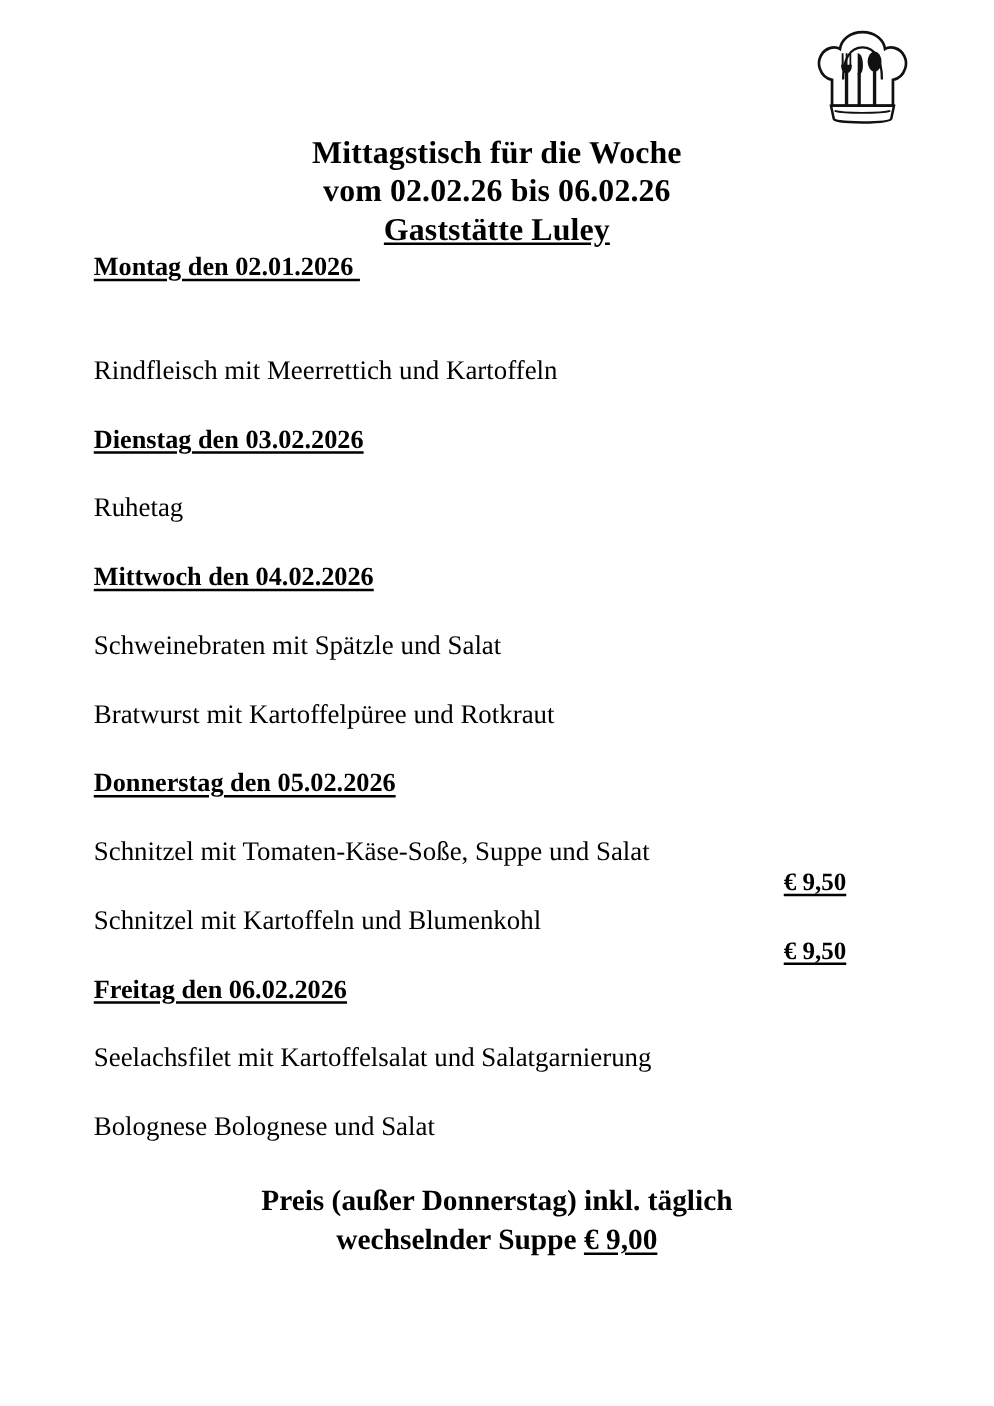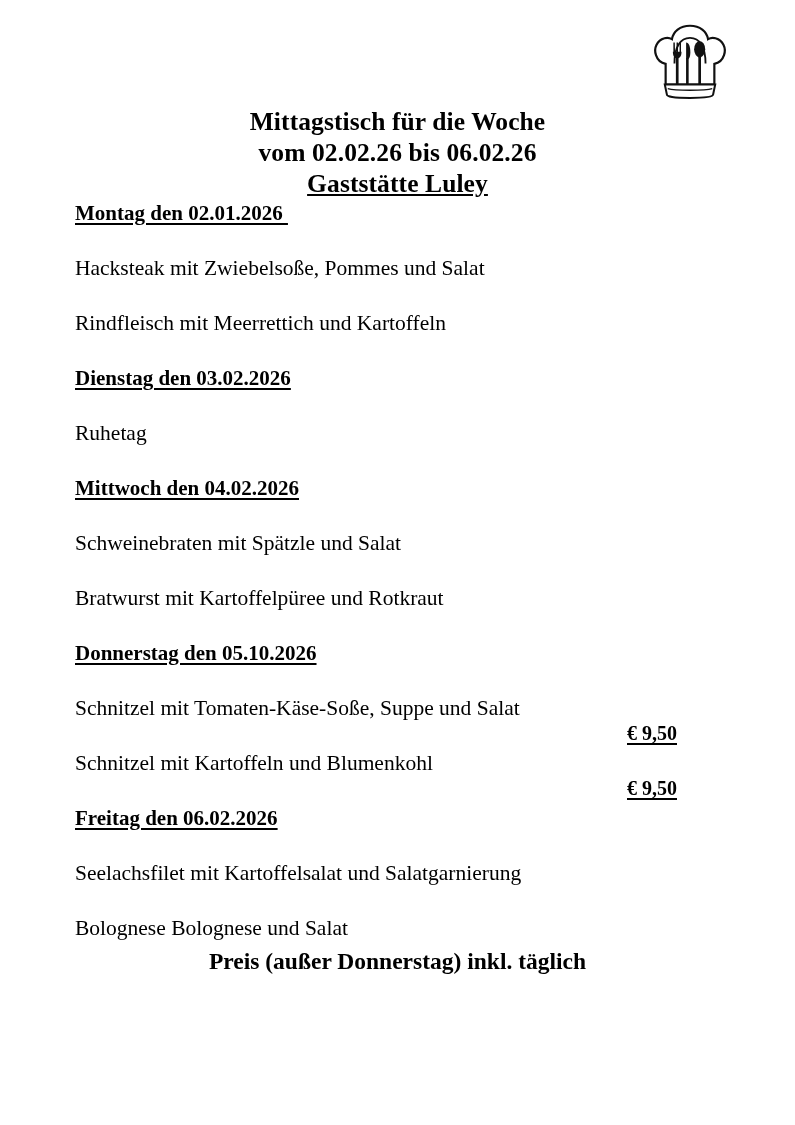--- a/index.html
+++ b/index.html
@@ -170,25 +170,20 @@
     <div class="header-line">Mittagstisch für die Woche</div>
     <div class="header-line">vom 02.02.26 bis 06.02.26</div>
     <div class="header-line underlined">Gaststätte Luley</div>
   </div>
 
   <div class="menu">
 
     <div class="day-block">
       <div class="day-heading">Montag den 02.01.2026 </div>
       <div class="sp-after-heading"></div>
-      <div class="dish-row-wrap">
-        <div class="dish-row">
-          <span class="dish-name">Hacksteak mit Zwiebelsoße, Pommes und Salat</span>
-        </div>
-      </div>
       <div class="sp-between-dish"></div>
       <div class="dish-row-wrap">
         <div class="dish-row">
           <span class="dish-name">Rindfleisch mit Meerrettich und Kartoffeln</span>
         </div>
       </div>
     </div>
 
     <div class="sp-before-heading"></div>
 
@@ -216,21 +211,21 @@
       <div class="dish-row-wrap">
         <div class="dish-row">
           <span class="dish-name">Bratwurst mit Kartoffelpüree und Rotkraut</span>
         </div>
       </div>
     </div>
 
     <div class="sp-before-heading"></div>
 
     <div class="day-block">
-      <div class="day-heading">Donnerstag den 05.10.2026</div>
+      <div class="day-heading">Donnerstag den 05.02.2026</div>
       <div class="sp-after-heading"></div>
       <div class="dish-row-wrap">
         <div class="dish-row">
           <span class="dish-name">Schnitzel mit Tomaten-Käse-Soße, Suppe und Salat</span>
         </div>
         <span class="dish-price">€ 9,50</span>
       </div>
       <div class="sp-between-dish"></div>
       <div class="dish-row-wrap">
         <div class="dish-row">
@@ -255,15 +250,16 @@
         <div class="dish-row">
           <span class="dish-name">Bolognese Bolognese und Salat</span>
         </div>
       </div>
     </div>
 
   </div>
 
   <div class="footer">
     <div class="footer-line">Preis (außer Donnerstag) inkl. täglich</div>
+    <div class="footer-line"><span>wechselnder Suppe </span><span class="footer-price">€ 9,00</span></div>
   </div>
 
 </div>
 
 </body></html>

